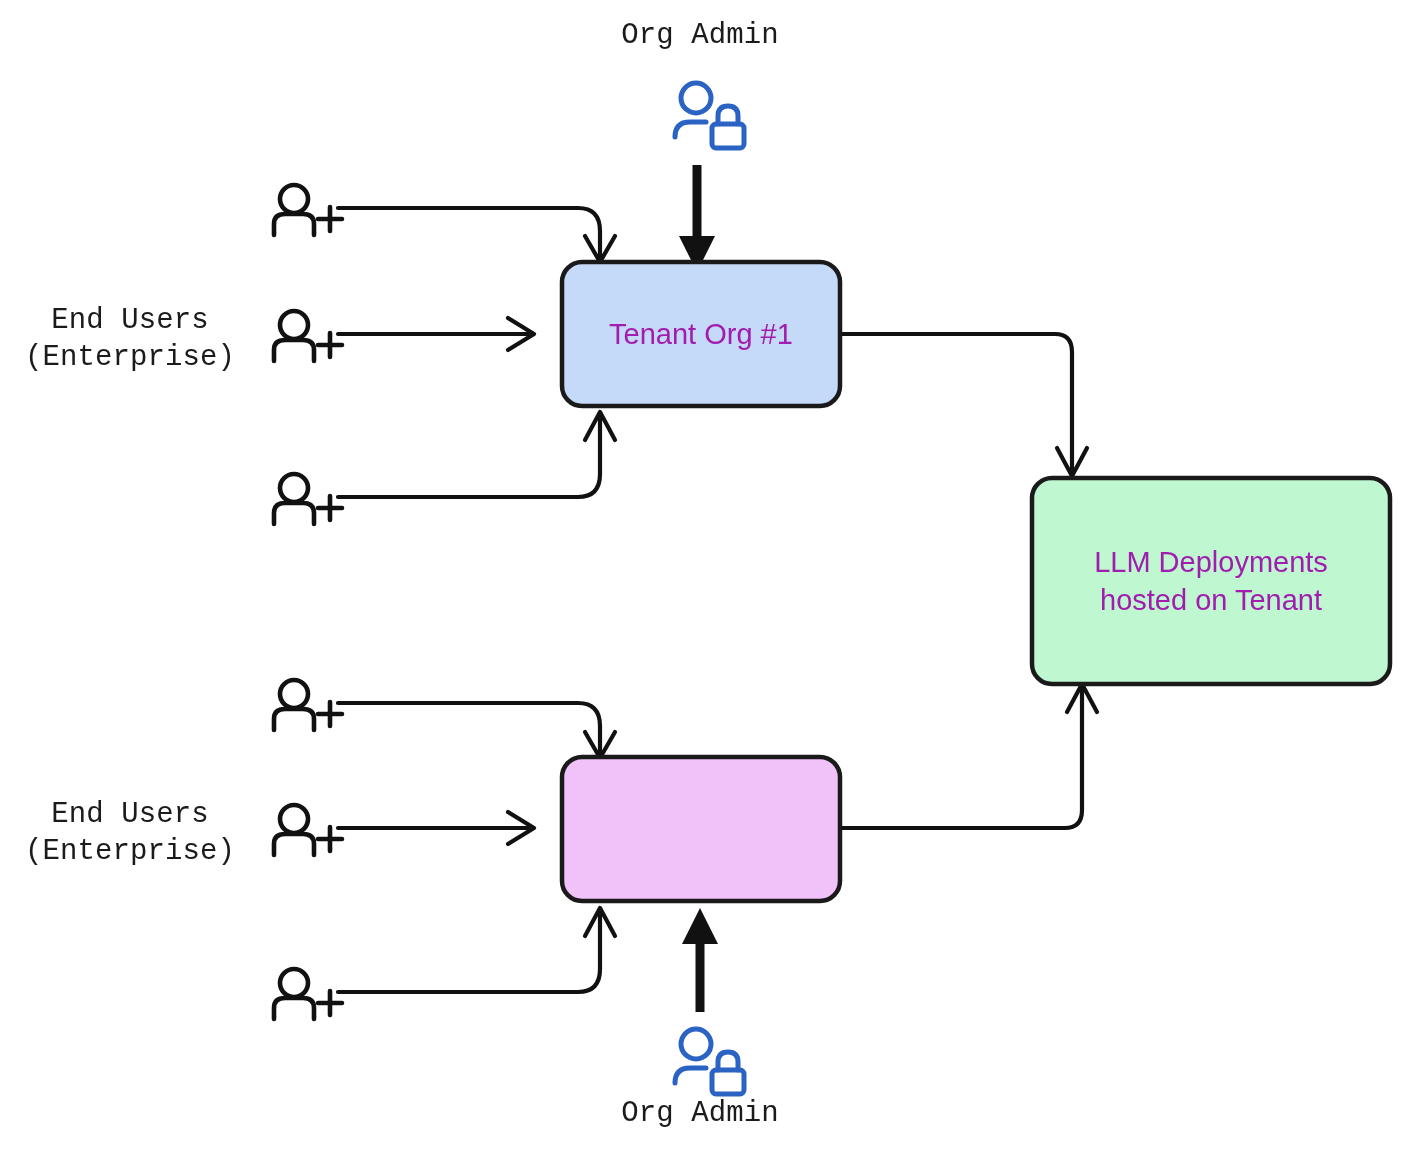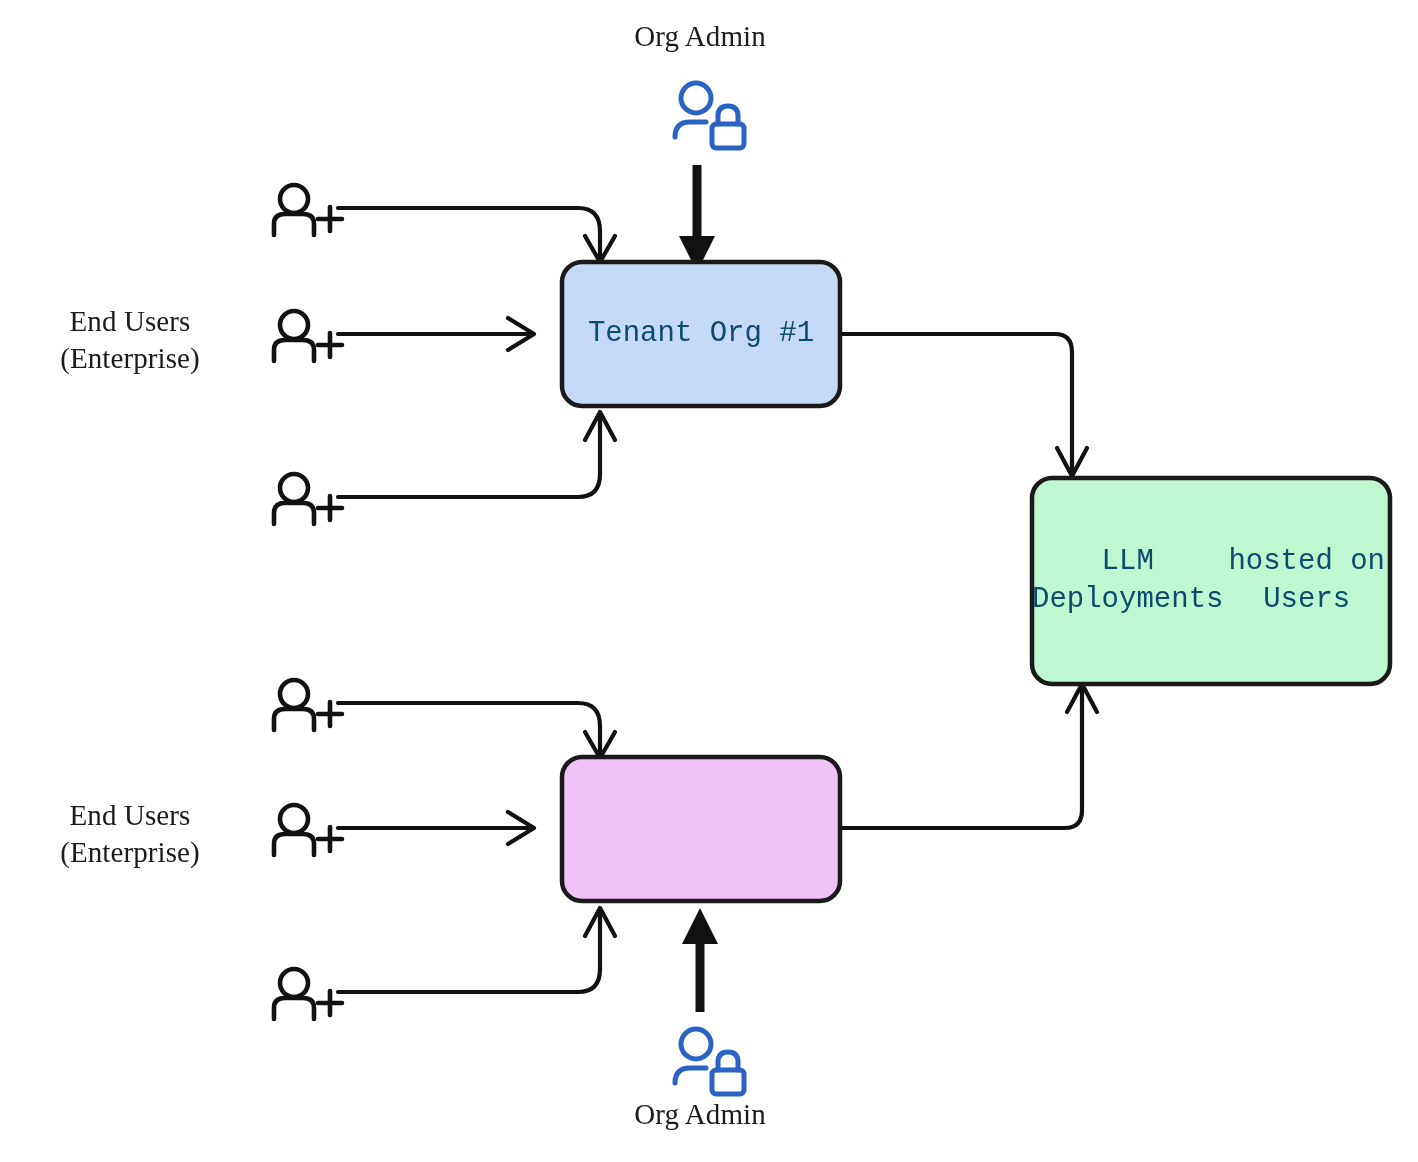--- a/index.html
+++ b/index.html
@@ -21,36 +21,36 @@
     position: absolute;
     top: 0;
     left: 0;
     width: 1418px;
     height: 1162px;
     overflow: visible;
   }
   .lbl {
     position: absolute;
     color: #1b1b1b;
-    font-family: Liberation Serif, serif;
+    font-family: Liberation Mono, monospace;
     white-space: pre;
     line-height: 1.26;
     font-size: 29px;
     letter-spacing: 0.1px;
   }
   .lbl.center { text-align: center; }
   .node-text {
     position: absolute;
     display: flex;
     align-items: center;
     justify-content: center;
     text-align: center;
-    color: #0c4a6e;
+    color: #a21caf;
     font-size: 29px;
-    font-family: Liberation Mono, monospace;
+    font-family: Liberation Sans, sans-serif;
     line-height: 1.32;
     pointer-events: none;
   }
   .edge-line {
     fill: none;
     stroke: #111111;
     stroke-width: 4.2;
     stroke-linecap: round;
     stroke-linejoin: round;
   }
@@ -211,18 +211,18 @@
   </div>
 
   <div style="position:absolute; left:20px; top:797px; width:220px; text-align:center;">
     <div class="lbl" style="position:static; text-align:center;">End Users</div>
     <div class="lbl" style="position:static; text-align:center;">(Enterprise)</div>
   </div>
 
   <div class="node-text" style="left:562px; top:262px; width:278px; height:144px;">Tenant Org #1</div>
 
 
-  <div class="node-text" style="left:1032px; top:478px; width:358px; height:206px; ">
+  <div class="node-text" style="left:1032px; top:478px; width:358px; height:206px; flex-direction:column;">
     <span>LLM Deployments</span>
-    <span>hosted on Users</span>
+    <span>hosted on Tenant</span>
   </div>
 
 </div>
 
 </body></html>

